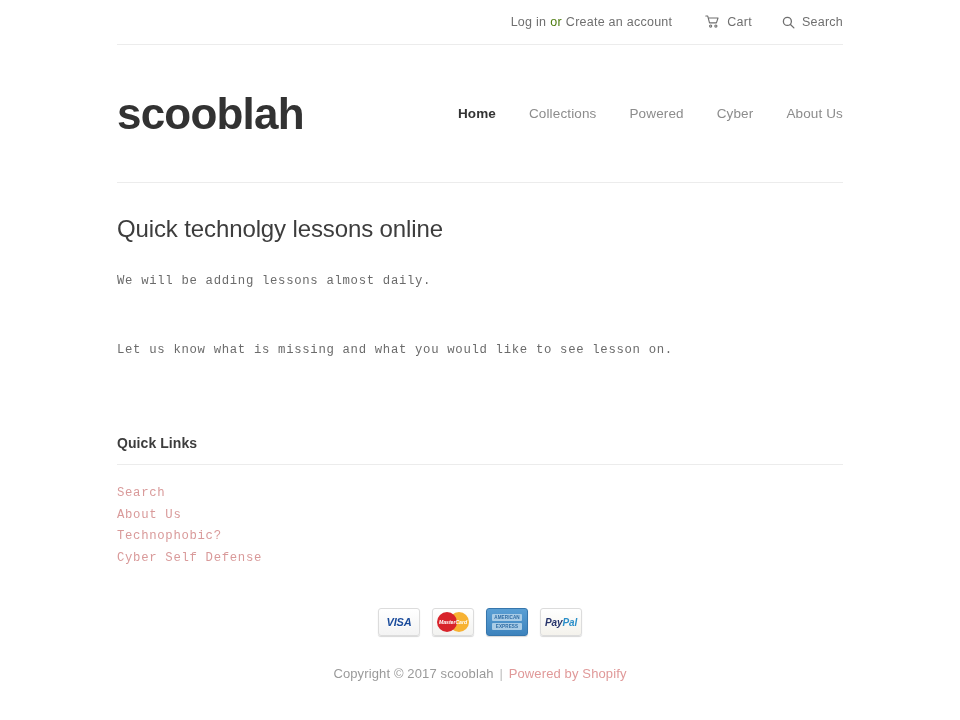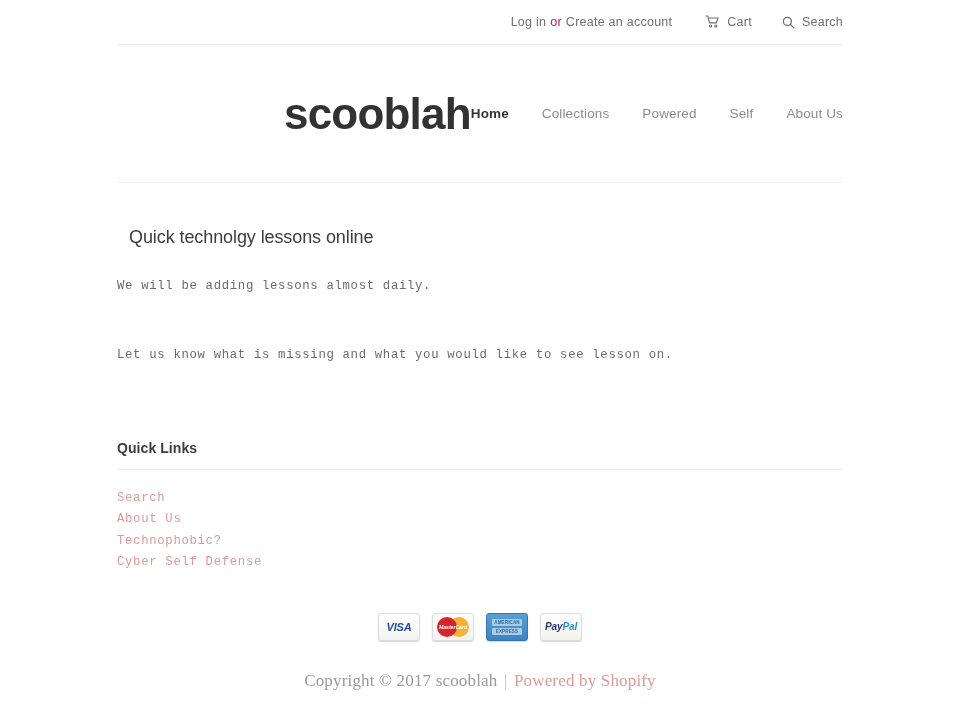--- a/index.html
+++ b/index.html
@@ -37,21 +37,21 @@
     color: #8a8a8a;
     letter-spacing: 0.02em;
   }
   .utility-bar a,
   .utility-bar .util-link {
     color: #6f6f6f;
     text-decoration: none;
     cursor: pointer;
   }
   .utility-bar .sep-word {
-    color: #be185d;
+    color: #4d7c0f;
     margin: 0 4px;
   }
   .util-group {
     display: flex;
     align-items: center;
   }
   .util-group.cart { margin-left: 33px; }
   .util-group.search { margin-left: 30px; }
   .util-icon {
     display: inline-flex;
@@ -66,22 +66,21 @@
     background: #ececec;
     width: 726px;
     margin: 0 auto;
   }
 
   
   .site-header {
     height: 137px;
     display: flex;
     align-items: center;
-    justify-content: flex-end;
-    margin-left: 36px;
+    justify-content: space-between;
   }
   .logo {
     font-size: 44px;
     font-weight: 700;
     color: #323232;
     letter-spacing: -0.018em;
     line-height: 1;
     text-decoration: none;
     cursor: pointer;
   }
@@ -101,24 +100,24 @@
   .main-nav .nav-item.active {
     color: #333333;
     font-weight: 700;
   }
 
   
   .content {
     padding-top: 32px;
   }
   .page-title {
-    font-size: 18px;
+    font-size: 24px;
     font-weight: 400;
     color: #3d3d3d;
-    margin: 12px;
+    margin: 0;
     letter-spacing: -0.005em;
     line-height: 1.2;
   }
   .body-copy {
     font-family: "Liberation Mono", "DejaVu Sans Mono", monospace;
     font-size: 12.3px;
     color: #6b6b6b;
     letter-spacing: 0.055em;
     line-height: 1.6;
     margin: 0;
@@ -248,24 +247,23 @@
     font-style: italic;
     color: #27346a;
     letter-spacing: -0.01em;
   }
   .pay-paypal .glyph .pal { color: #2b8fc9; }
 
   
   .copyright {
     margin-top: 22px;
     text-align: center;
-    font-size: 17px;
+    font-size: 13px;
     color: #9a9a9a;
     letter-spacing: 0.01em;
-    font-family: Liberation Serif, serif;
   }
   .copyright a {
     color: #e09999;
     text-decoration: none;
     cursor: pointer;
   }
   .copyright .bar { color: #bdbdbd; margin: 0 2px; }
 </style>
 </head>
 <body>
@@ -307,21 +305,21 @@
 
   <div class="rule"></div>
 
   <div class="wrap">
     <header class="site-header">
       <a class="logo" href="#">scooblah</a>
       <nav class="main-nav">
         <a class="nav-item active" href="#">Home</a>
         <a class="nav-item" href="#">Collections</a>
         <a class="nav-item" href="#">Powered</a>
-        <a class="nav-item" href="#">Self</a>
+        <a class="nav-item" href="#">Cyber</a>
         <a class="nav-item" href="#">About Us</a>
       </nav>
     </header>
   </div>
 
   <div class="rule"></div>
 
   <div class="wrap">
     <main class="content">
       <h1 class="page-title">Quick technolgy lessons online</h1>

